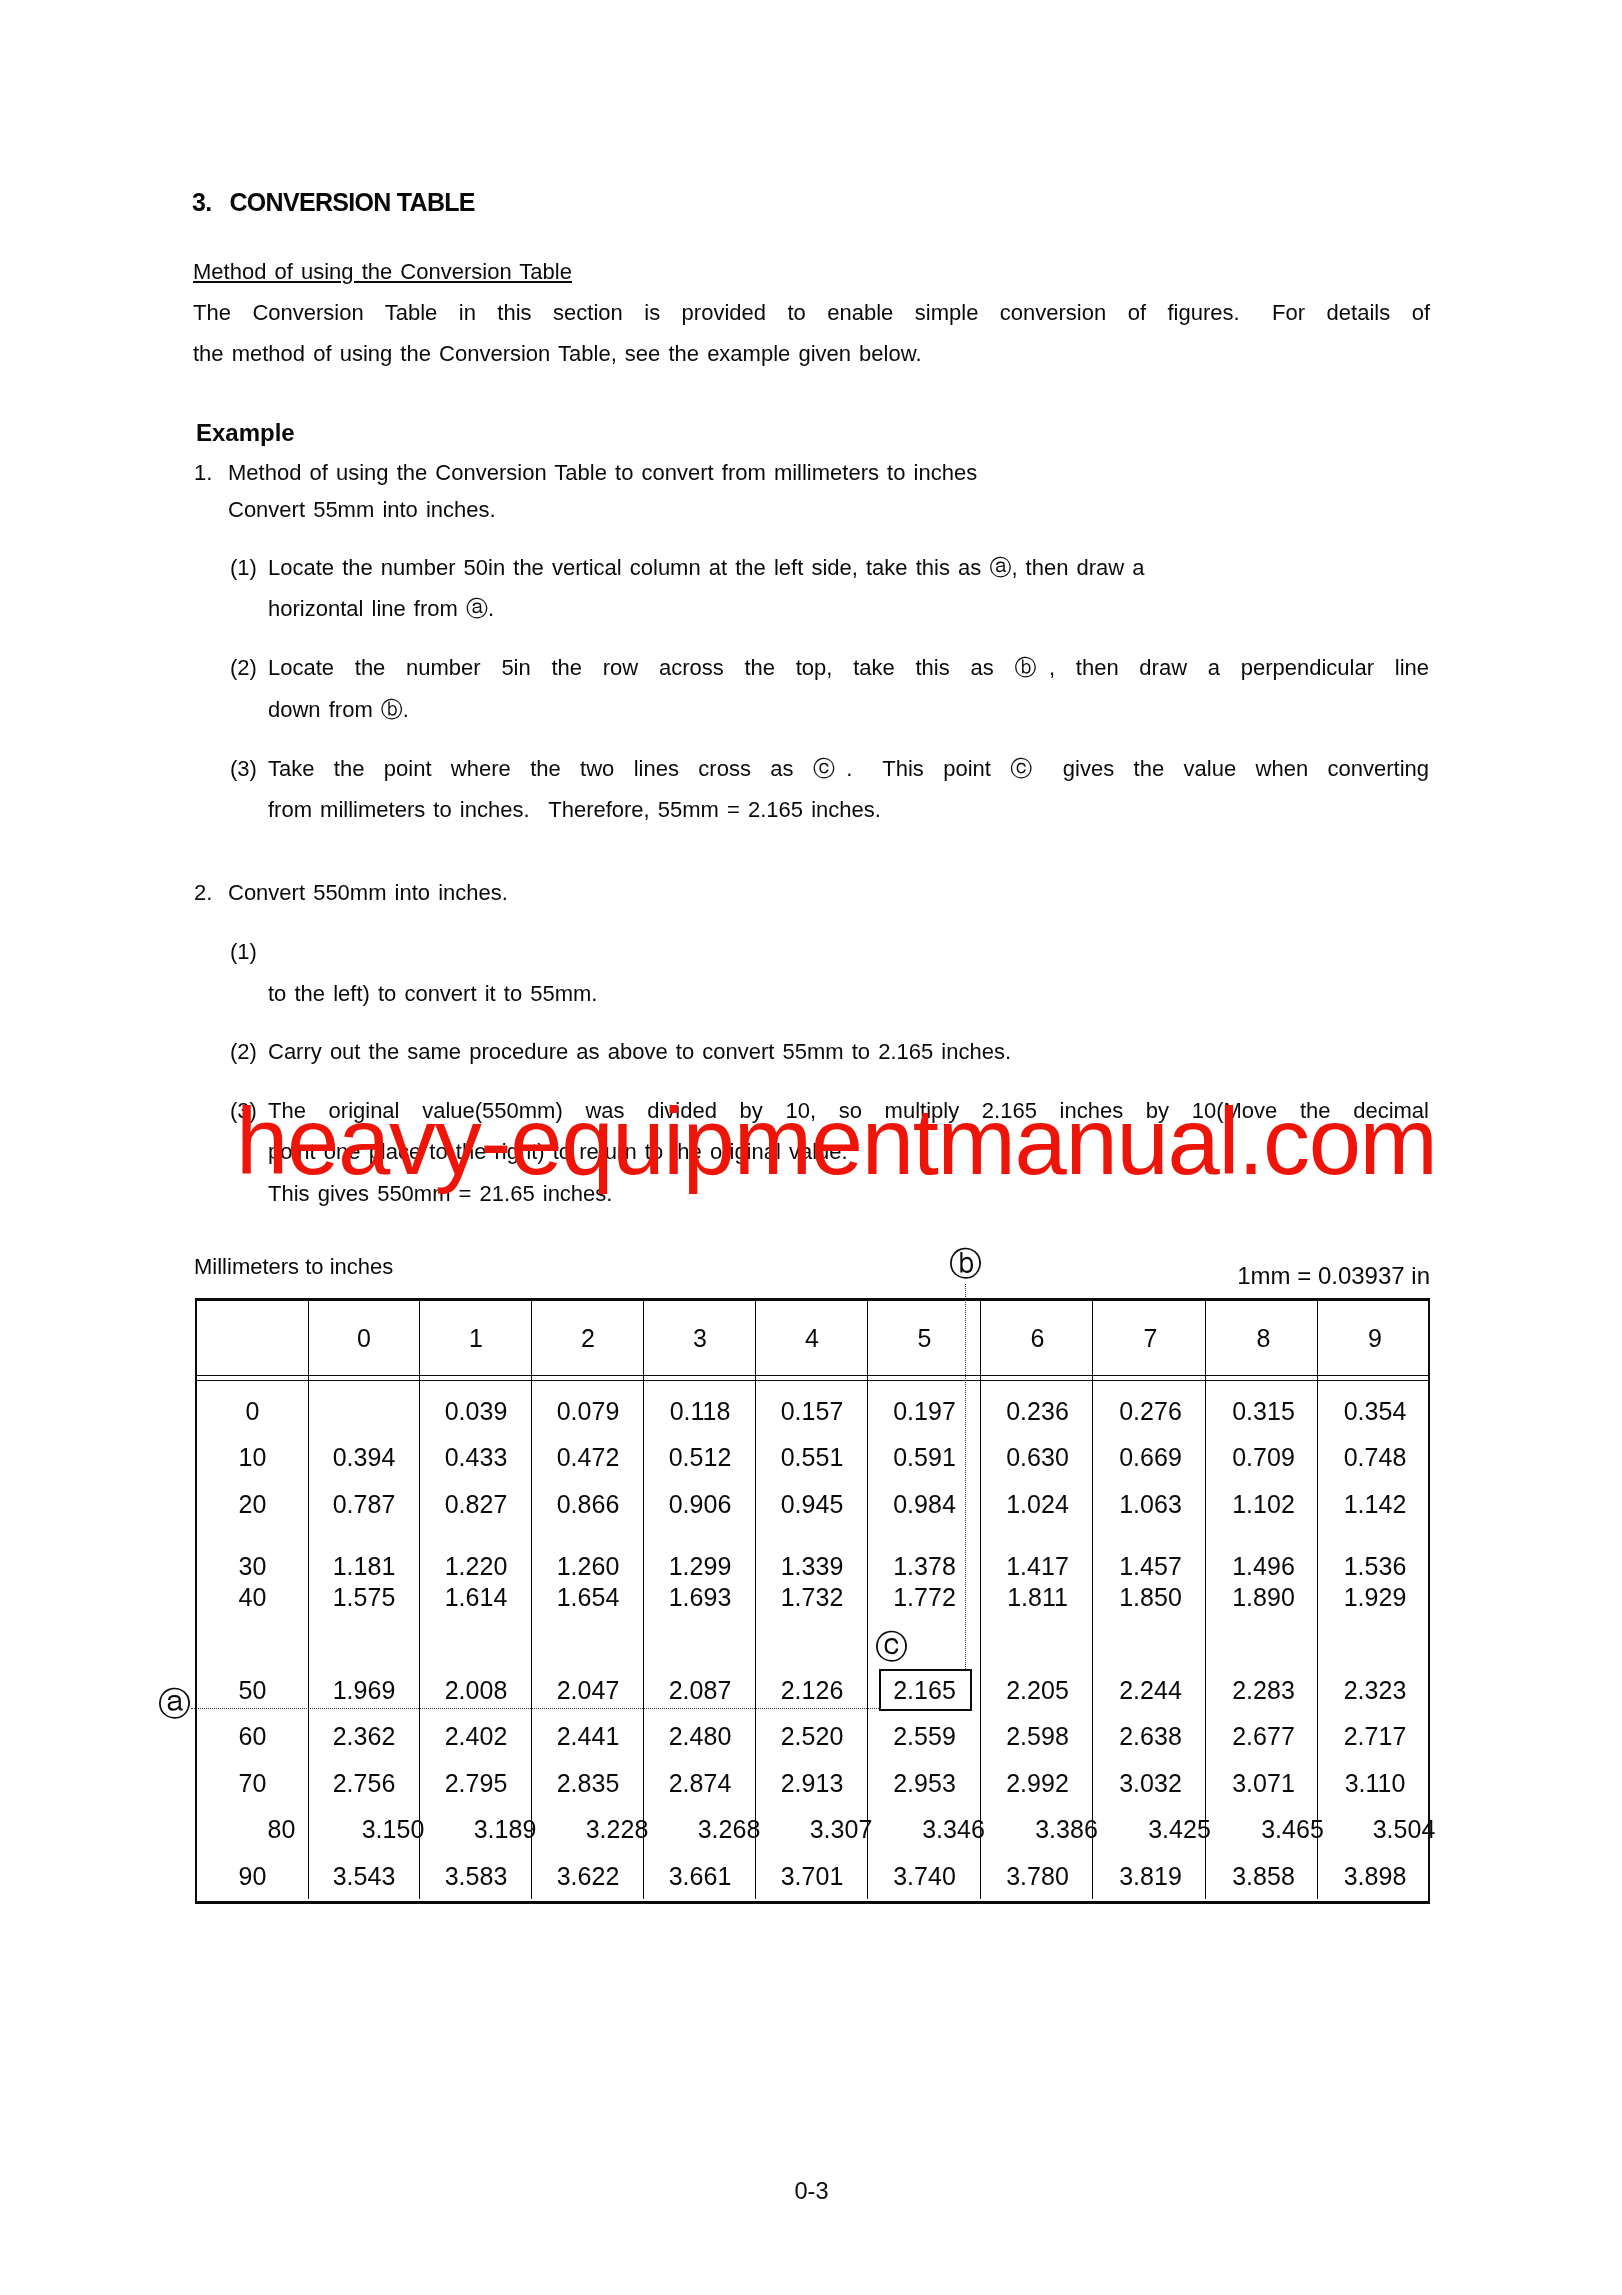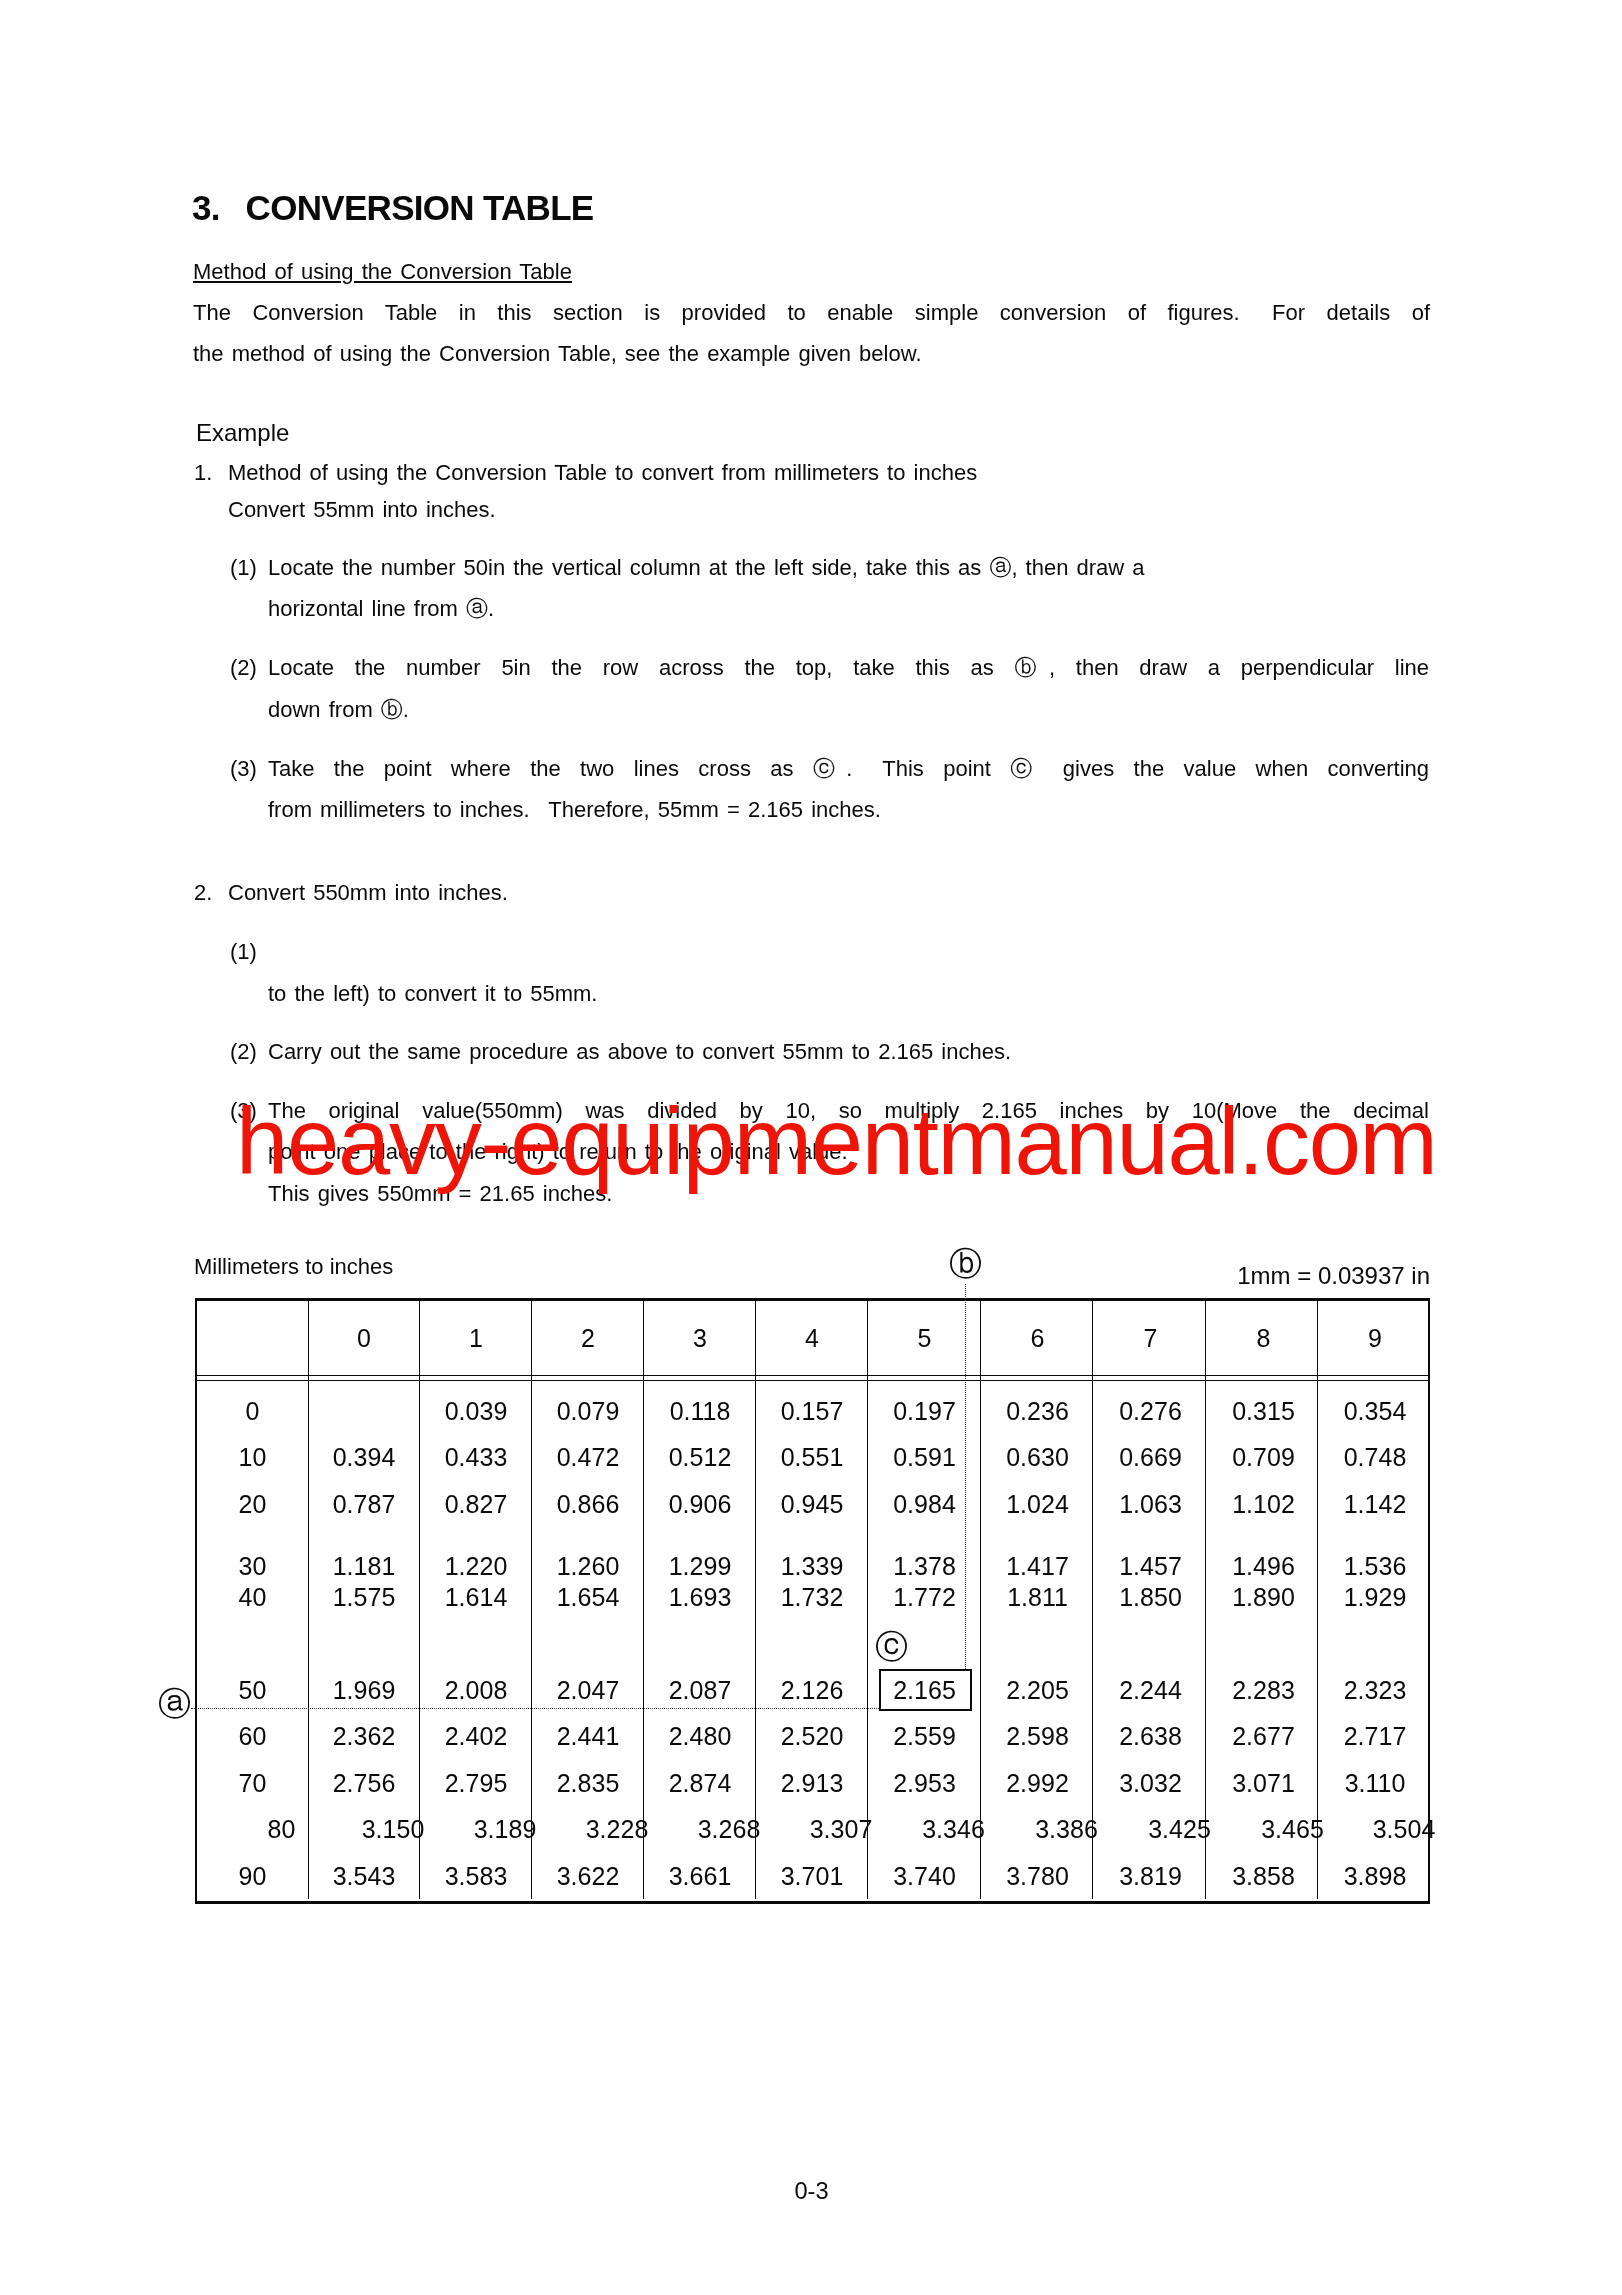--- a/index.html
+++ b/index.html
@@ -1,22 +1,22 @@
 <!DOCTYPE html>
 <html style="font-size:10.5px"><head>
 <meta charset="utf-8">
 <style>
   html,body{margin:0;padding:0;background:#888;}
   .page{
     position:relative; width:1623px; height:2295px; background:#ffffff;
     font-family:"Liberation Sans", sans-serif; color:#0a0a0a; overflow:hidden;
   }
   .abs{position:absolute;}
-  .doc-title{font-size:35px; font-weight:bold; letter-spacing:-0.7px; white-space:pre;}
-  .h2{font-size:24px; font-weight:normal;}
+  .doc-title{font-size:25px; font-weight:bold; letter-spacing:-0.7px; white-space:pre;}
+  .h2{font-size:24px; font-weight:bold;}
   .bodyline{font-size:22px; line-height:29px; height:29px; white-space:pre; word-spacing:2px;}
   .wrapline{font-size:22px; line-height:29px; word-spacing:2px;}
   .stretch{text-align:justify; text-align-last:justify; white-space:normal;}
   .watermark{
     font-size:94px; letter-spacing:-1.3px; white-space:nowrap; z-index:6;
     font-weight:normal;
   }
   .caption{font-size:22px;}
   .note{font-size:24px;}
   .pageno{font-size:23.6px;}

